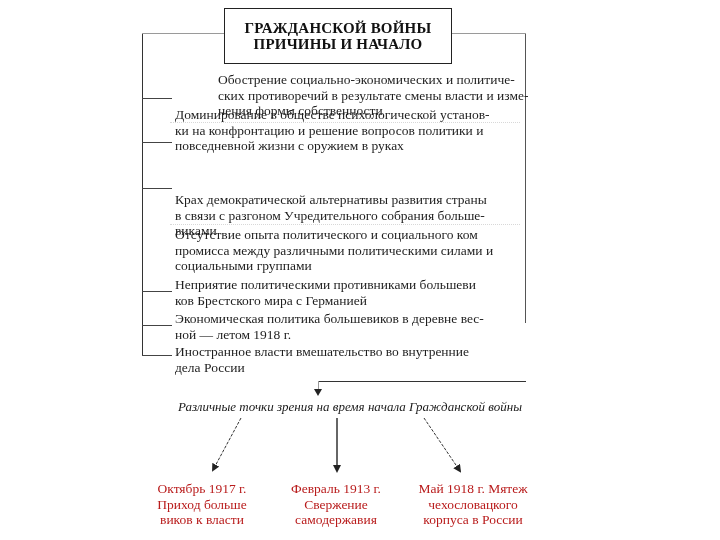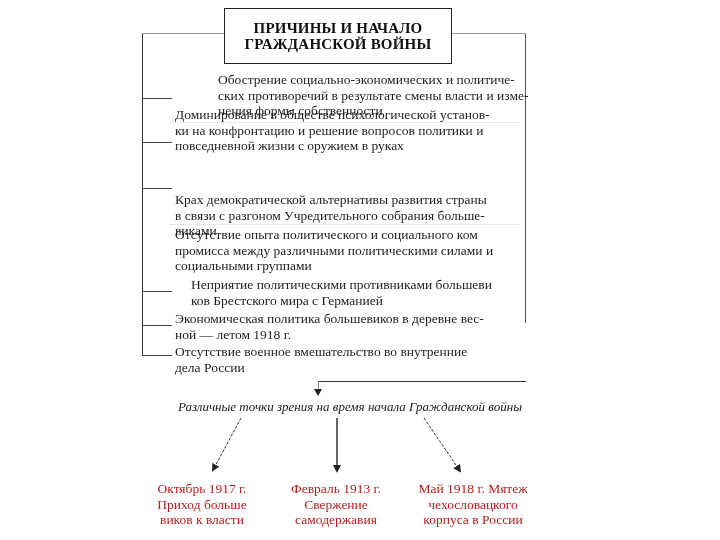--- a/index.html
+++ b/index.html
@@ -143,22 +143,22 @@
     }
   </style>
 </head>
 <body>
 
 <div class="frame-top"></div>
 <div class="frame-left"></div>
 <div class="frame-right"></div>
 
 <div class="title-box">
+  <div class="title-line">ГРАЖДАНСКОЙ ВОЙНЫ</div>
   <div class="title-line">ПРИЧИНЫ И НАЧАЛО</div>
-  <div class="title-line">ГРАЖДАНСКОЙ ВОЙНЫ</div>
 </div>
 
 <div class="connector" style="top:98px;"></div>
 <div class="cause" style="top:72px;margin-left:43px;">Обострение социально-экономических и политиче-
 ских противоречий в результате смены власти и изме-
 нения формы собственности</div>
 
 <div class="separator" style="top:122px;"></div>
 <div class="connector" style="top:142px;"></div>
 <div class="cause" style="top:107px;">Доминирование в обществе психологической установ-
@@ -169,29 +169,29 @@
 <div class="cause" style="top:192px;">Крах демократической альтернативы развития страны
 в связи с разгоном Учредительного собрания больше-
 виками</div>
 
 <div class="separator" style="top:224px;"></div>
 <div class="cause" style="top:227px;">Отсутствие опыта политического и социального ком
 промисса между различными политическими силами и
 социальными группами</div>
 
 <div class="connector" style="top:291px;"></div>
-<div class="cause" style="top:277px;margin-left:16px;">Неприятие политическими противниками большеви
+<div class="cause" style="top:277px;">Неприятие политическими противниками большеви
 ков Брестского мира с Германией</div>
 
 <div class="connector" style="top:325px;"></div>
 <div class="cause" style="top:311px;">Экономическая политика большевиков в деревне вес-
 ной — летом 1918 г.</div>
 
 <div class="connector" style="top:355px;"></div>
-<div class="cause" style="top:344px;">Отсутствие военное вмешательство во внутренние
+<div class="cause" style="top:344px;">Иностранное власти вмешательство во внутренние
 дела России</div>
 
 <div class="top-hline"></div>
 <div class="top-vline"></div>
 
 <div class="viewpoints-label">Различные точки зрения на время начала Гражданской войны</div>
 
 <svg class="arrows">
   <defs>
     <marker id="ah" markerWidth="8" markerHeight="8" refX="6" refY="4" orient="auto" markerUnits="userSpaceOnUse">

